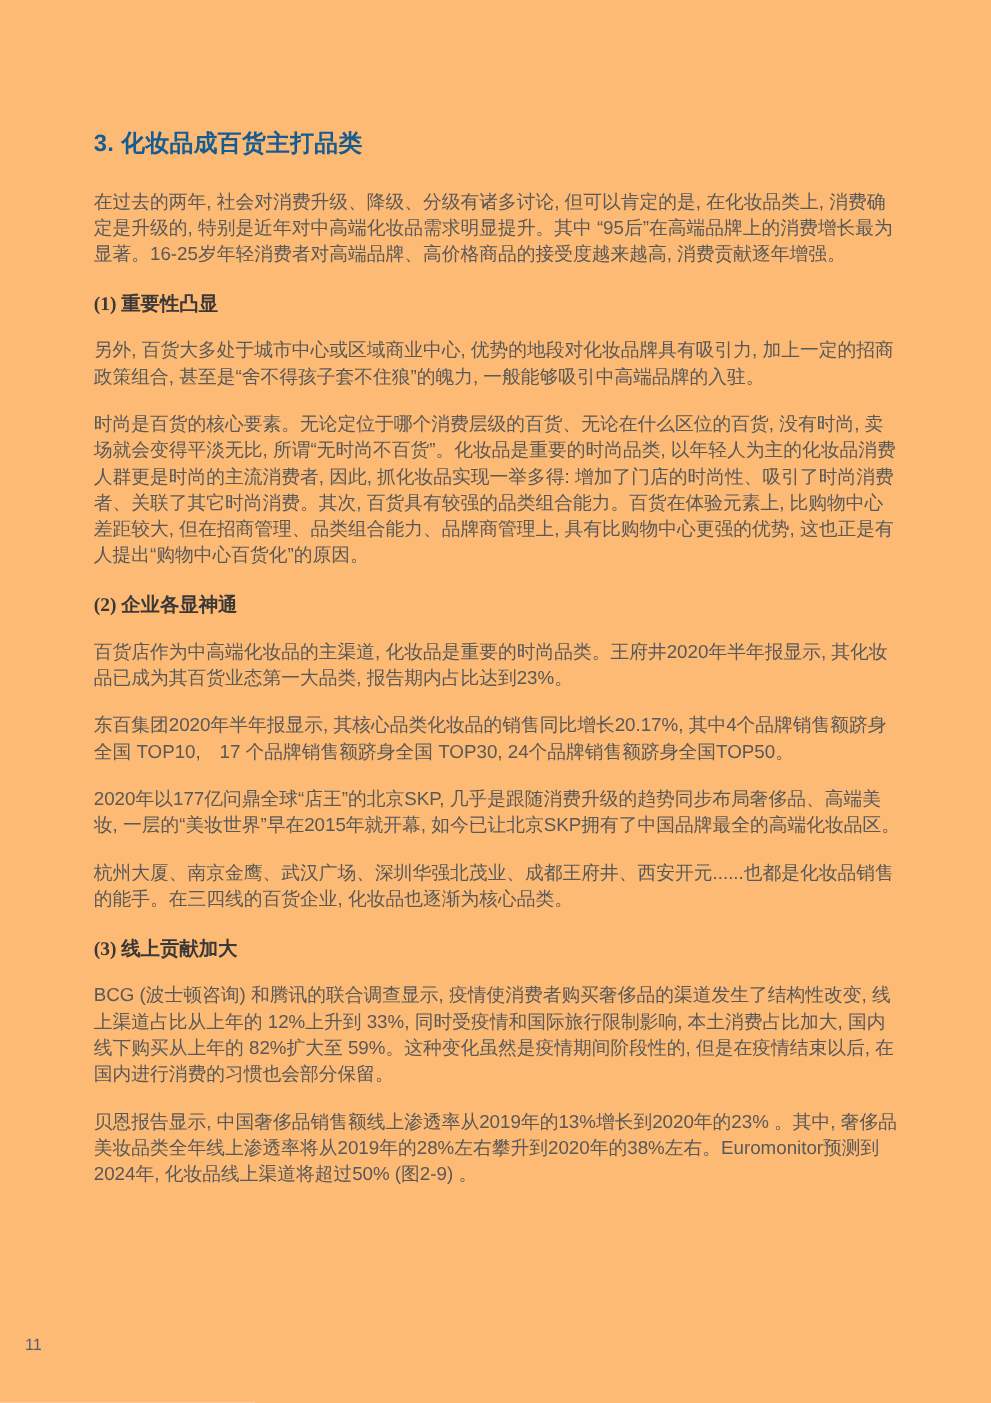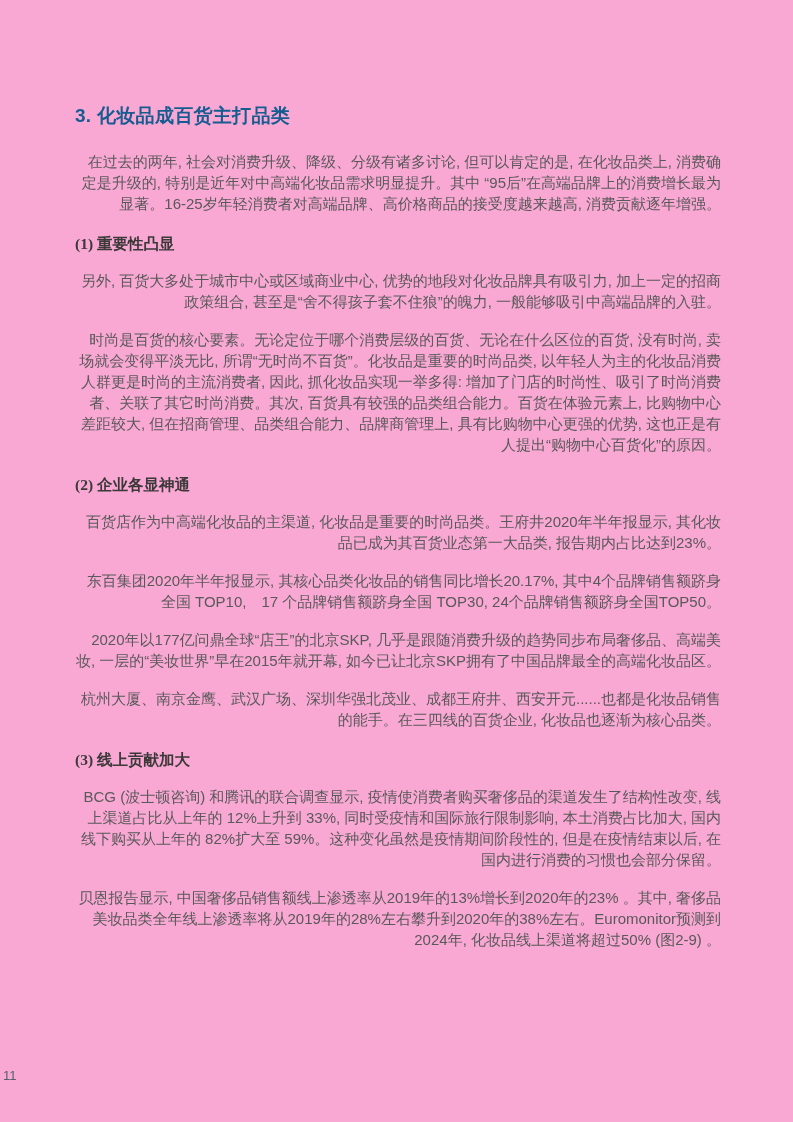--- a/index.html
+++ b/index.html
@@ -10,21 +10,21 @@
     width: 793px;
     height: 1122px;
     background: #ffffff;
     position: relative;
     overflow: hidden;
     font-family: "Liberation Sans", "DejaVu Sans", sans-serif;
   }
   .page {
     position: absolute;
     inset: 0;
-    background: #f9a8d4;
+    background: #fdba74;
   }
   .content {
     position: absolute;
     left: 75px;
     top: 104px;
     width: 646px;
   }
   .doc-heading {
     font-size: 19px;
     line-height: 23px;
@@ -39,26 +39,26 @@
     font-weight: bold;
     color: #3b3838;
     margin: 20px 0 16px 0;
     font-family: Liberation Serif, serif;
   }
   .doc-para {
     font-size: 15px;
     line-height: 21px;
     color: #595959;
     margin: 0 0 17px 0;
-    text-align: right;
+    text-align: left;
     word-break: break-word;
   }
   .page-number {
     position: absolute;
-    left: 3px;
+    left: 20px;
     top: 1068px;
     font-size: 13px;
     line-height: 15px;
     color: #56606b;
   }
 </style>
 </head>
 <body>
 
 <div class="page">

